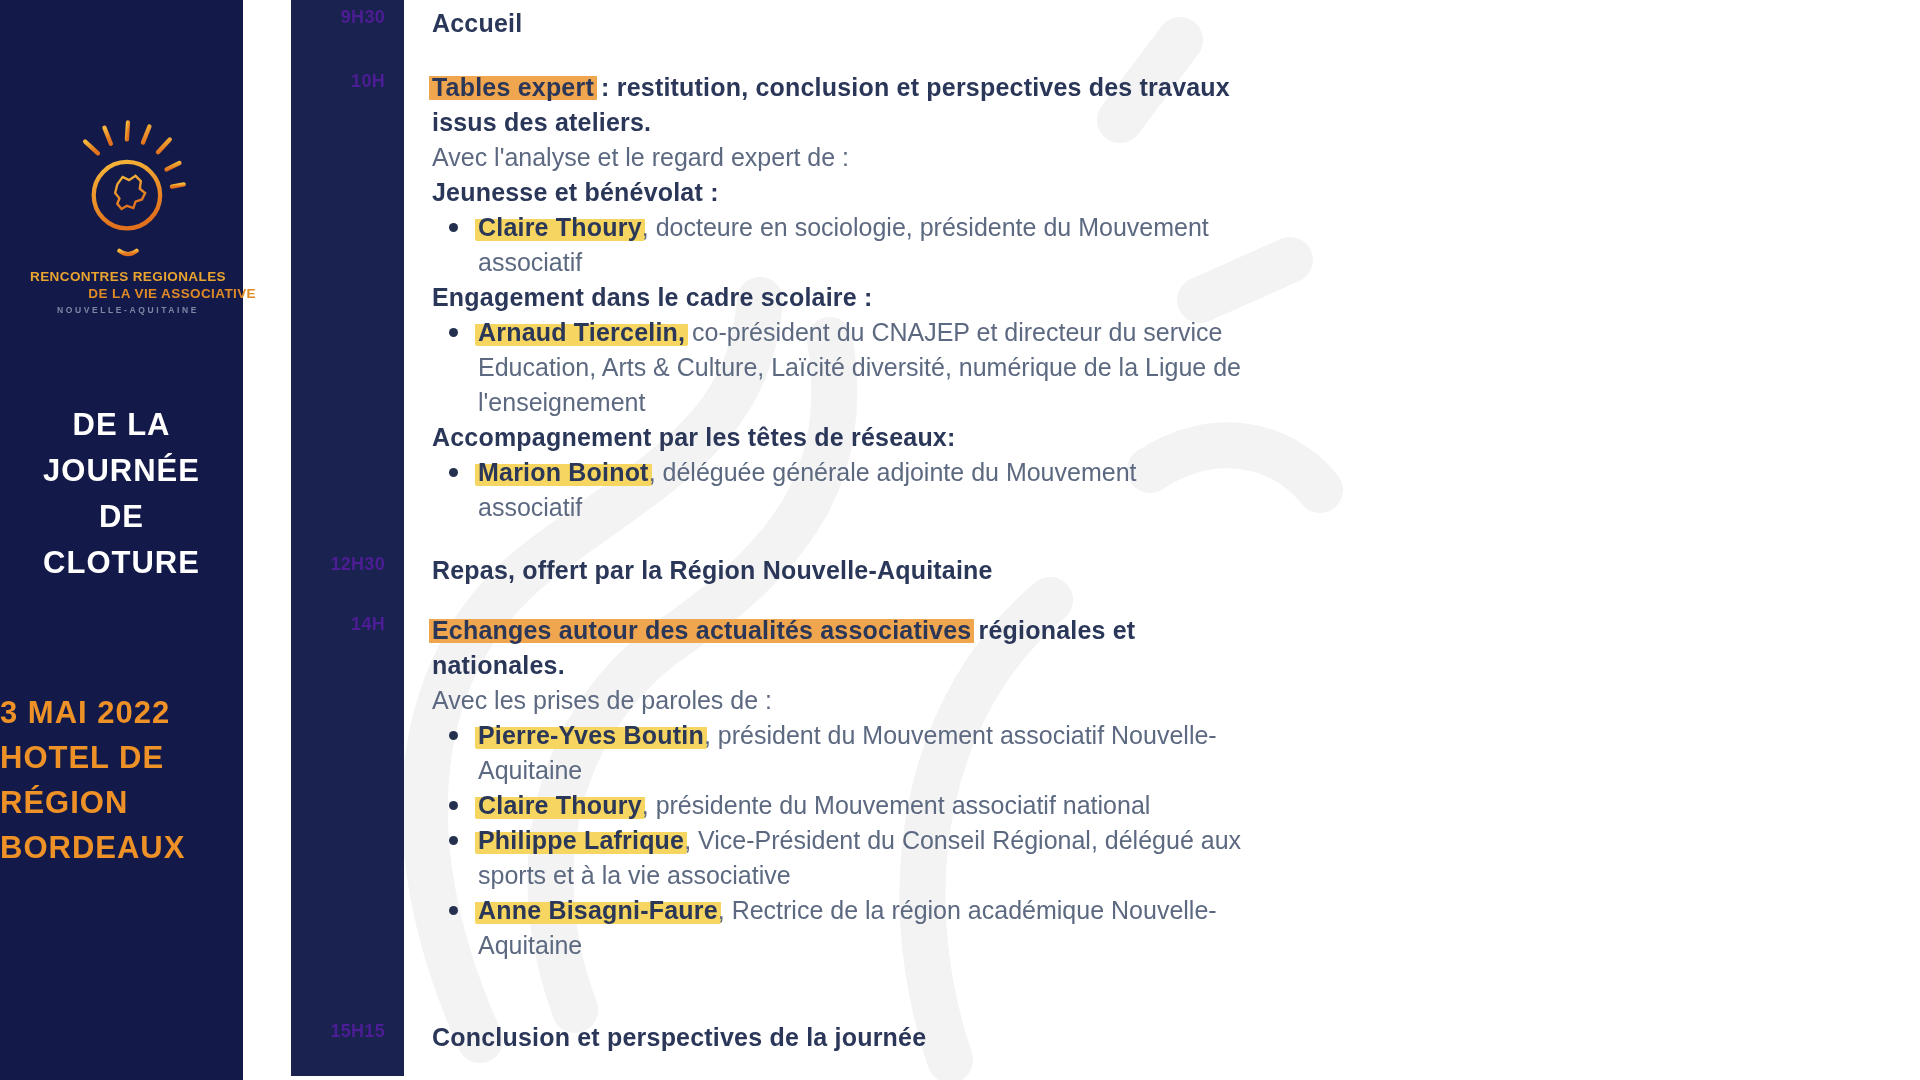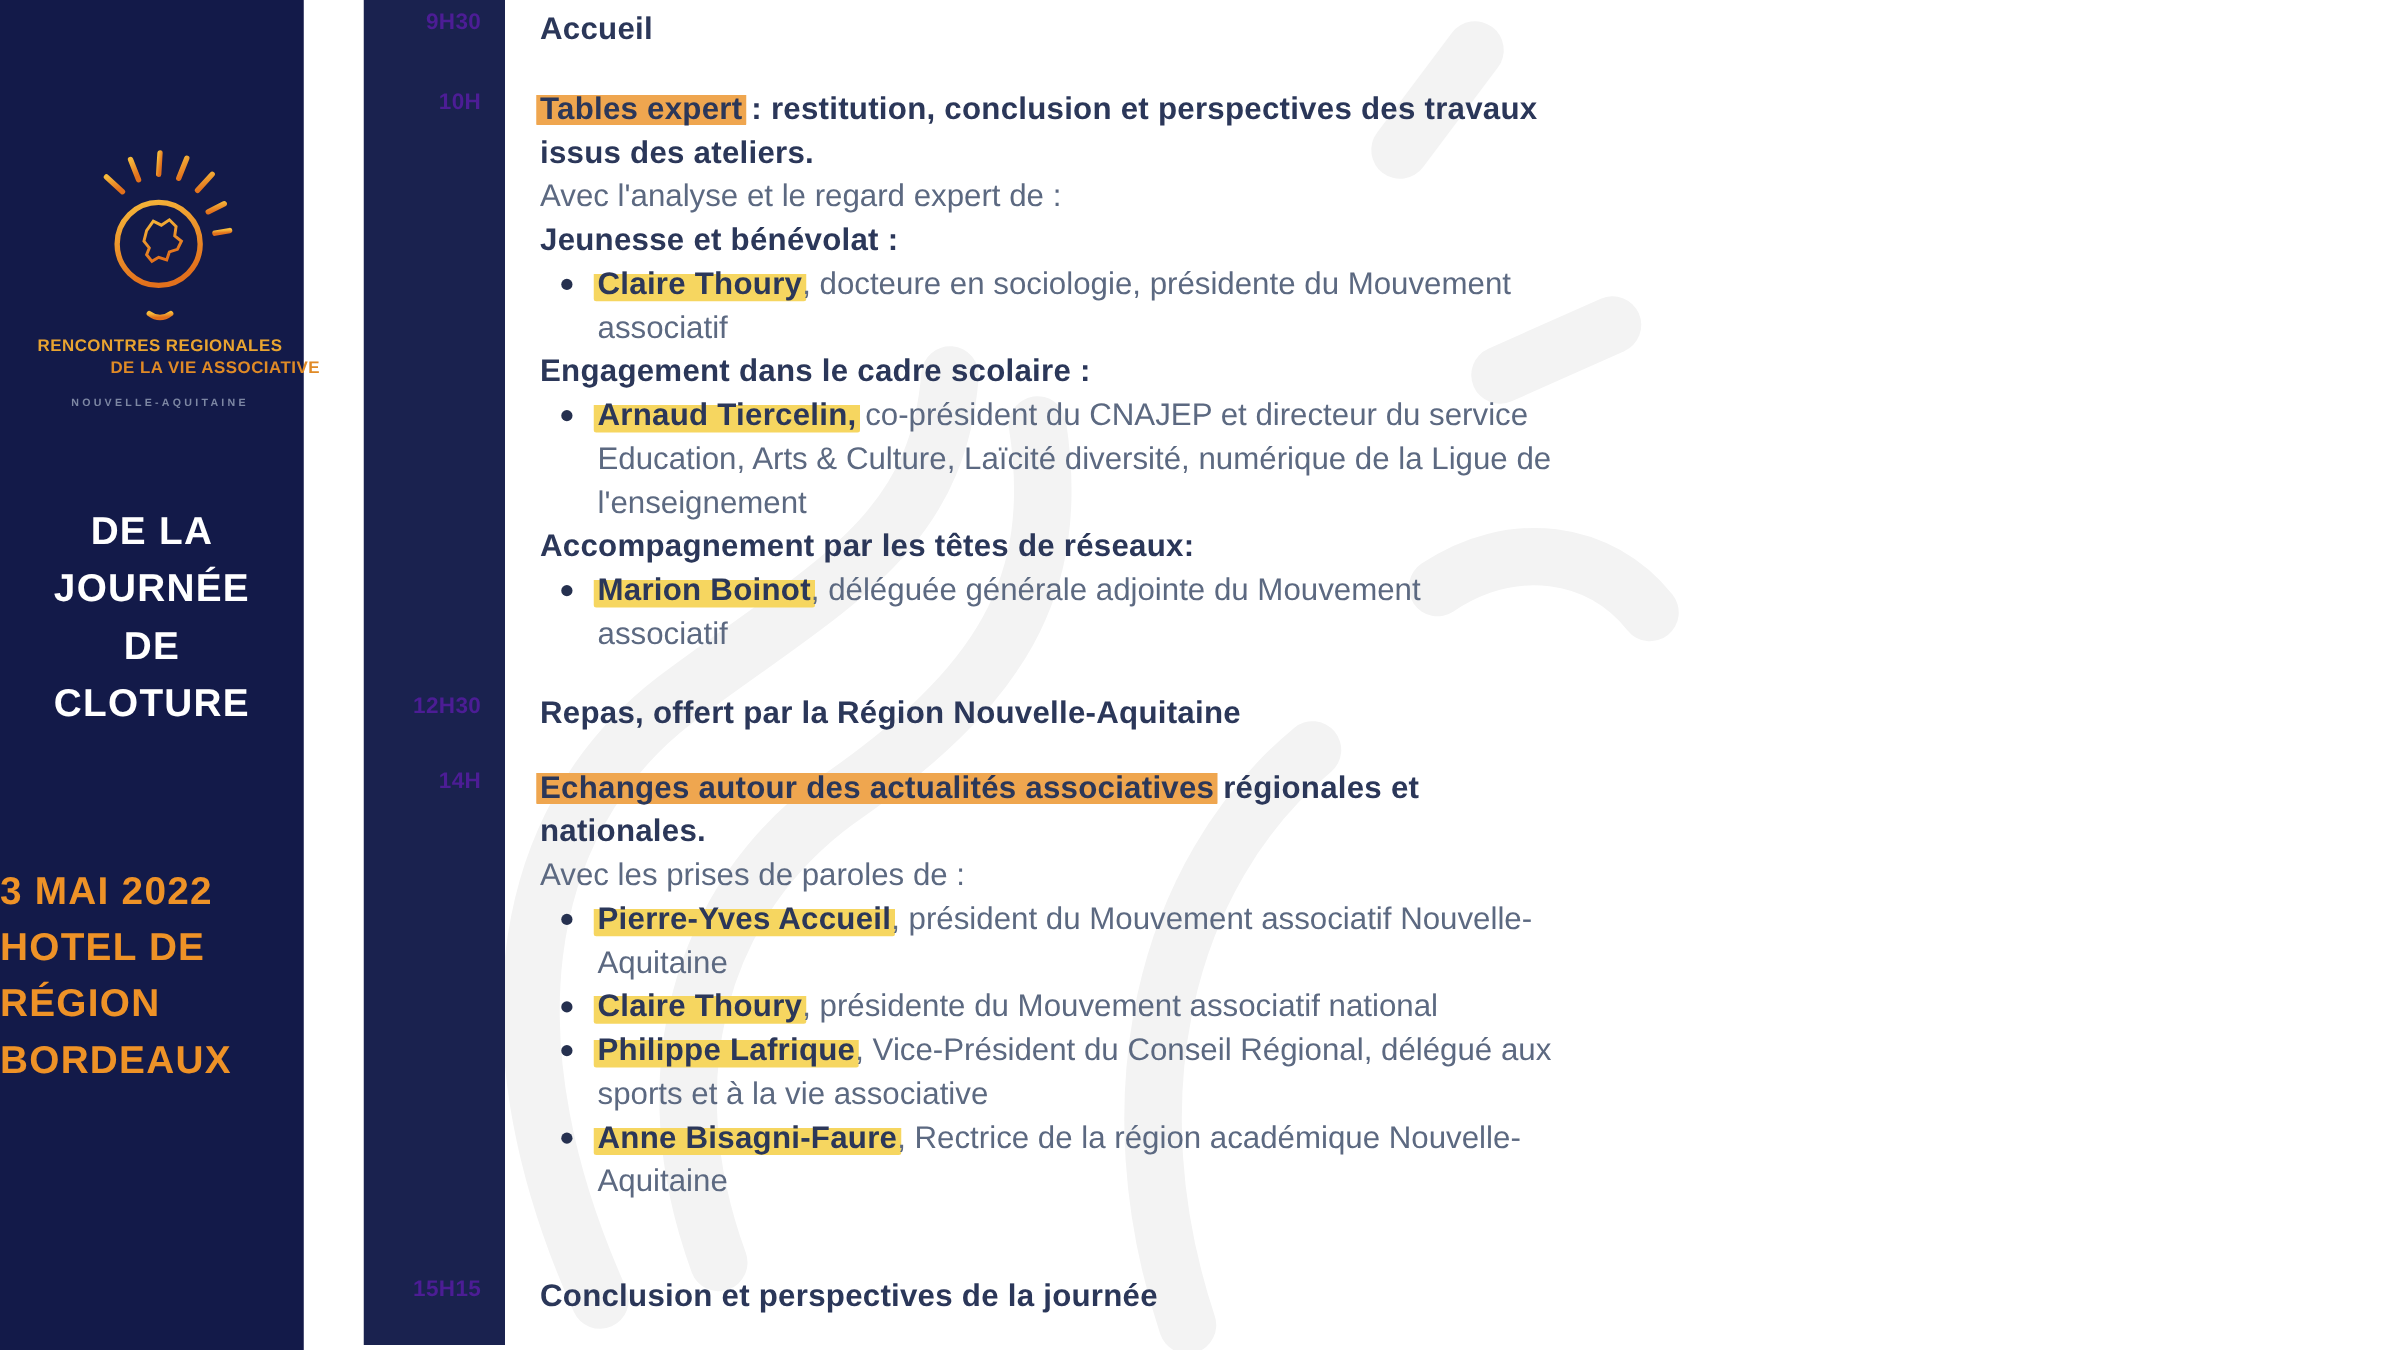--- a/index.html
+++ b/index.html
@@ -5,21 +5,21 @@
   html,body{margin:0;padding:0;background:#ffffff;}
   body{width:1920px;height:1080px;position:relative;overflow:hidden;
        font-family:"Liberation Sans",sans-serif;-webkit-font-smoothing:antialiased;}
 
   
   .sidebar{position:absolute;left:0;top:0;width:243px;height:1080px;background:#131a49;}
   .logo{position:absolute;left:0;top:118px;width:256px;text-align:center;}
   .logo svg{display:block;margin:0 auto;}
   .logo-line1,.logo-line2{font-weight:bold;font-size:13.5px;letter-spacing:.4px;color:#e9a430;line-height:17px;}
   .logo-line2{color:#e08a26;text-align:right;}
-  .logo-sub{margin-top:15px;font-weight:bold;font-size:8.5px;letter-spacing:2.6px;color:#7d87a3;}
+  .logo-sub{margin-top:3px;font-weight:bold;font-size:8.5px;letter-spacing:2.6px;color:#7d87a3;}
 
   .program-title{position:absolute;left:0;top:402px;width:243px;text-align:center;
                  color:#ffffff;font-weight:bold;font-size:31px;line-height:46px;letter-spacing:1px;}
   .event-info{position:absolute;left:0;top:690px;width:243px;text-align:left;
               color:#ee9227;font-weight:bold;font-size:31px;line-height:45px;letter-spacing:1px;}
 
   
   .time-strip{position:absolute;left:291px;top:0;width:113px;height:1076px;background:#1a224f;}
 
   
@@ -124,21 +124,21 @@
       <div class="time">12H30</div>
       <div class="blocks">
         <div class="block para"><span class="b">Repas, offert par la Région Nouvelle-Aquitaine</span></div>
       </div>
     </div>
     <div class="row" style="top: 613px;">
       <div class="time">14H</div>
       <div class="blocks">
         <div class="block para"><span class="b hl-orange">Echanges autour des actualités associatives</span><span class="b"> régionales et nationales.</span></div>
         <div class="block para"><span class="r">Avec les prises de paroles de :</span></div>
-        <div class="block bullet"><span class="dot"></span><span class="b hl-yellow">Pierre-Yves Accueil</span><span class="r">, président du Mouvement associatif Nouvelle-Aquitaine</span></div>
+        <div class="block bullet"><span class="dot"></span><span class="b hl-yellow">Pierre-Yves Boutin</span><span class="r">, président du Mouvement associatif Nouvelle-Aquitaine</span></div>
         <div class="block bullet"><span class="dot"></span><span class="b hl-yellow">Claire Thoury</span><span class="r">, présidente du Mouvement associatif national</span></div>
         <div class="block bullet"><span class="dot"></span><span class="b hl-yellow">Philippe Lafrique</span><span class="r">, Vice-Président du Conseil Régional, délégué aux sports et à la vie associative</span></div>
         <div class="block bullet"><span class="dot"></span><span class="b hl-yellow">Anne Bisagni-Faure</span><span class="r">, Rectrice de la région académique Nouvelle-Aquitaine</span></div>
       </div>
     </div>
     <div class="row" style="top: 1020px;">
       <div class="time">15H15</div>
       <div class="blocks">
         <div class="block para"><span class="b">Conclusion et perspectives de la journée</span></div>
       </div>

